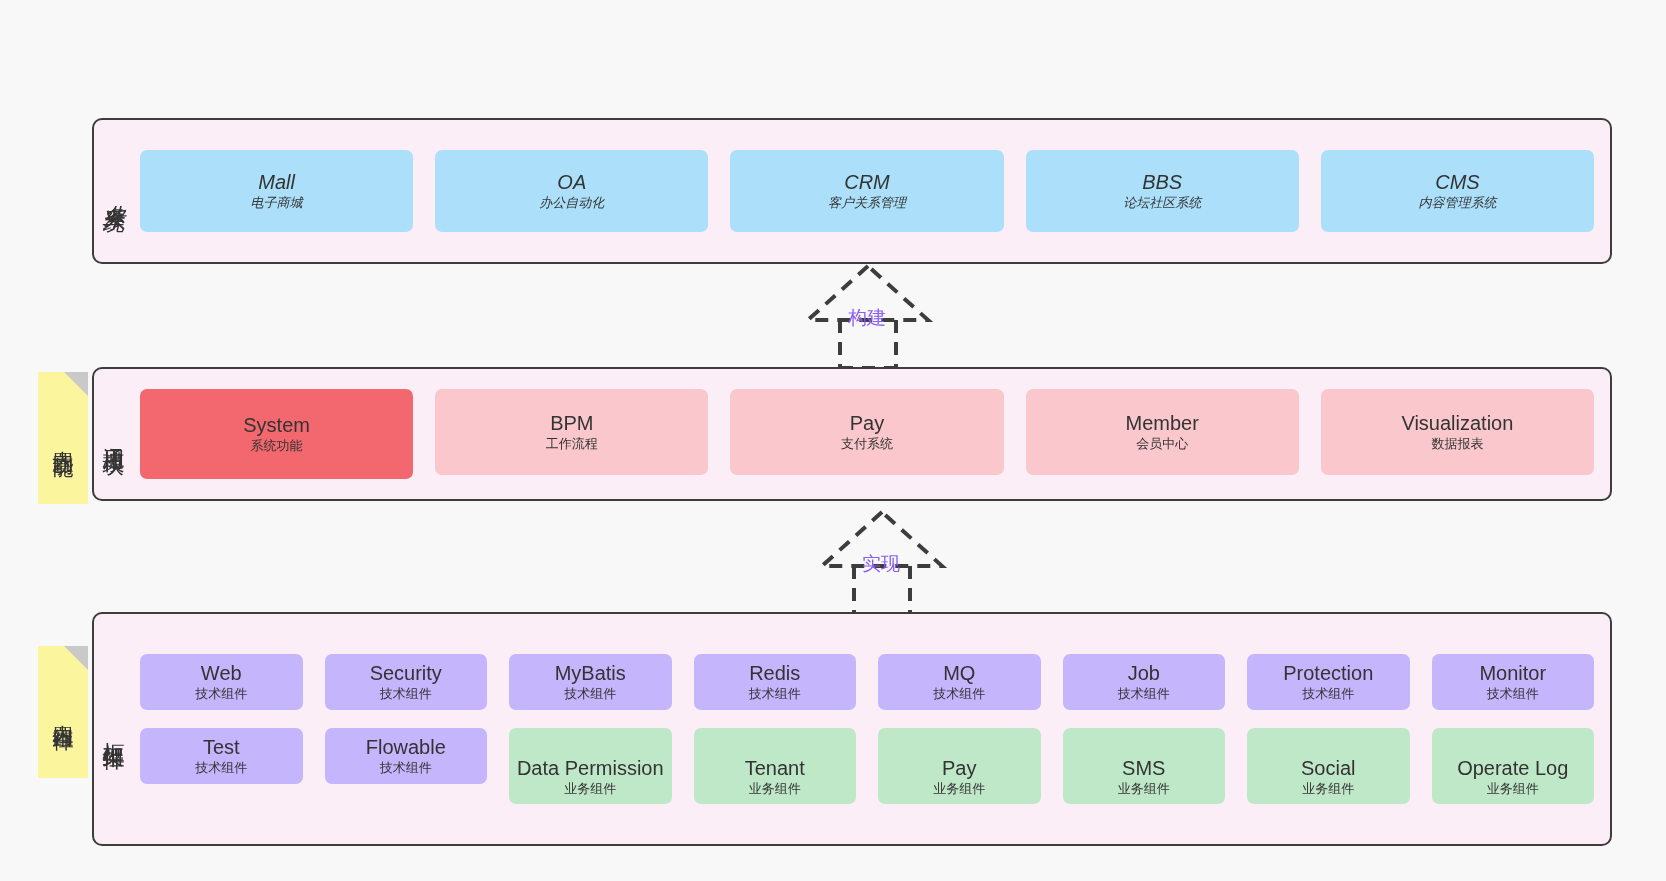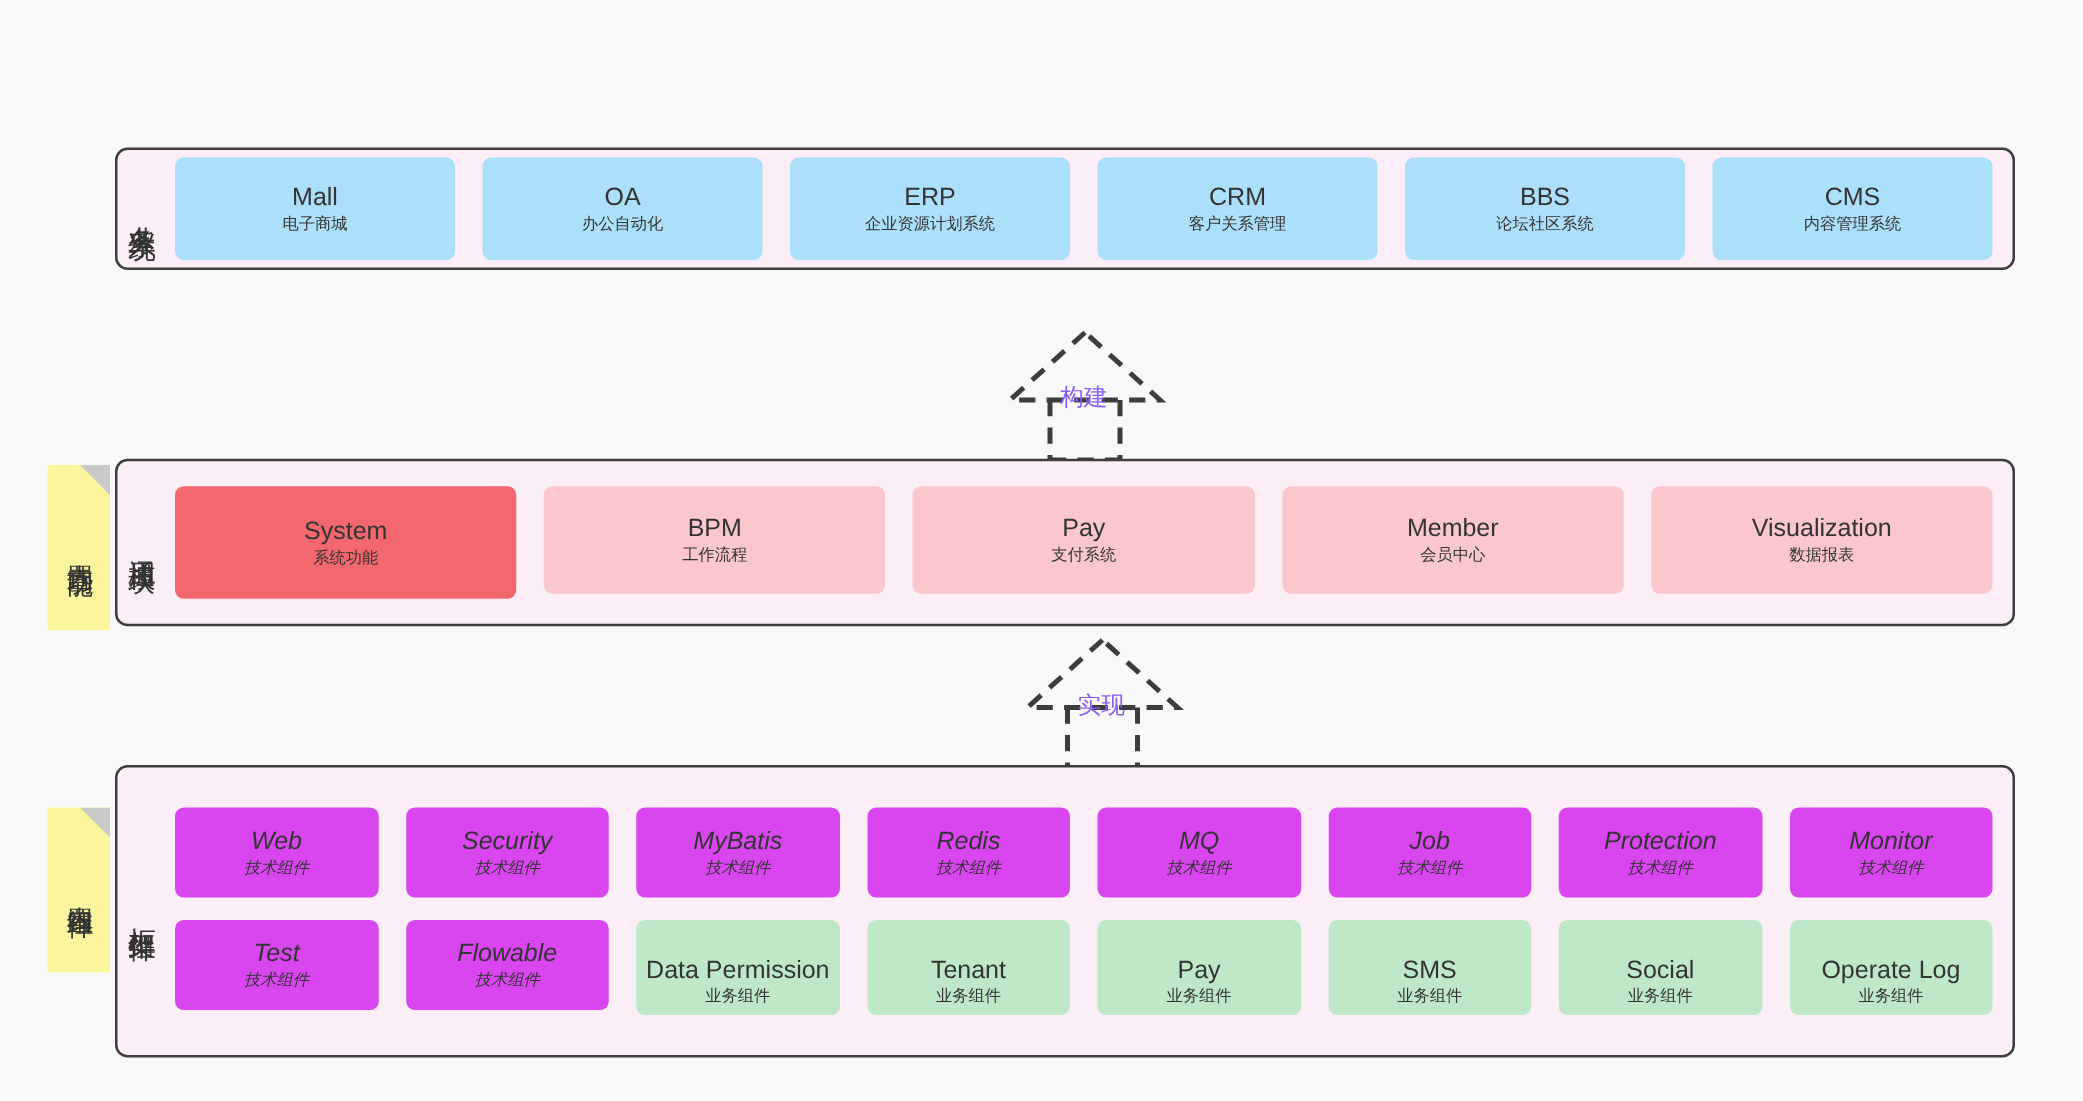--- a/index.html
+++ b/index.html
@@ -72,21 +72,21 @@
     box-sizing: border-box;
     padding: 6px 4px;
     line-height: 1.28;
   }
   .node .t1 { font-size: 20px; }
   .node .t2 { font-size: 13px; }
 
   .node.biz     { background: #ace0fa; height: 82px; }
   .node.red     { background: #f2686e; height: 90px; align-items: center; }
   .node.pink    { background: #fac8cc; height: 86px; }
-  .node.green   { background: #d946ef; height: 72px; font-style: italic; }
+  .node.green   { background: #c4b5fd; height: 56px; }
   .node.green-l { background: #bfe8c8; height: 76px; justify-content: flex-end; }
 
   
   .note {
     position: absolute;
     background: #fbf59e;
     box-sizing: border-box;
     display: flex;
     align-items: center;
     justify-content: center;
@@ -120,36 +120,32 @@
     background: transparent;
     white-space: nowrap;
     user-select: none;
   }
 </style>
 </head>
 <body>
 
 <div id="canvas">
 
-  <div class="layer" style="left:92px; top:118px; width:1520px; height:98px;">
+  <div class="layer" style="left:92px; top:118px; width:1520px; height:146px;font-style:italic;">
     <div class="layer-label">业务系统</div>
     <div class="layer-body">
       <div class="row">
 
         <div class="node biz">
           <span class="t1">Mall</span>
           <span class="t2">电子商城</span>
         </div>
         <div class="node biz">
           <span class="t1">OA</span>
           <span class="t2">办公自动化</span>
-        </div>
-        <div class="node biz">
-          <span class="t1">ERP</span>
-          <span class="t2">企业资源计划系统</span>
         </div>
         <div class="node biz">
           <span class="t1">CRM</span>
           <span class="t2">客户关系管理</span>
         </div>
         <div class="node biz">
           <span class="t1">BBS</span>
           <span class="t2">论坛社区系统</span>
         </div>
         <div class="node biz">

